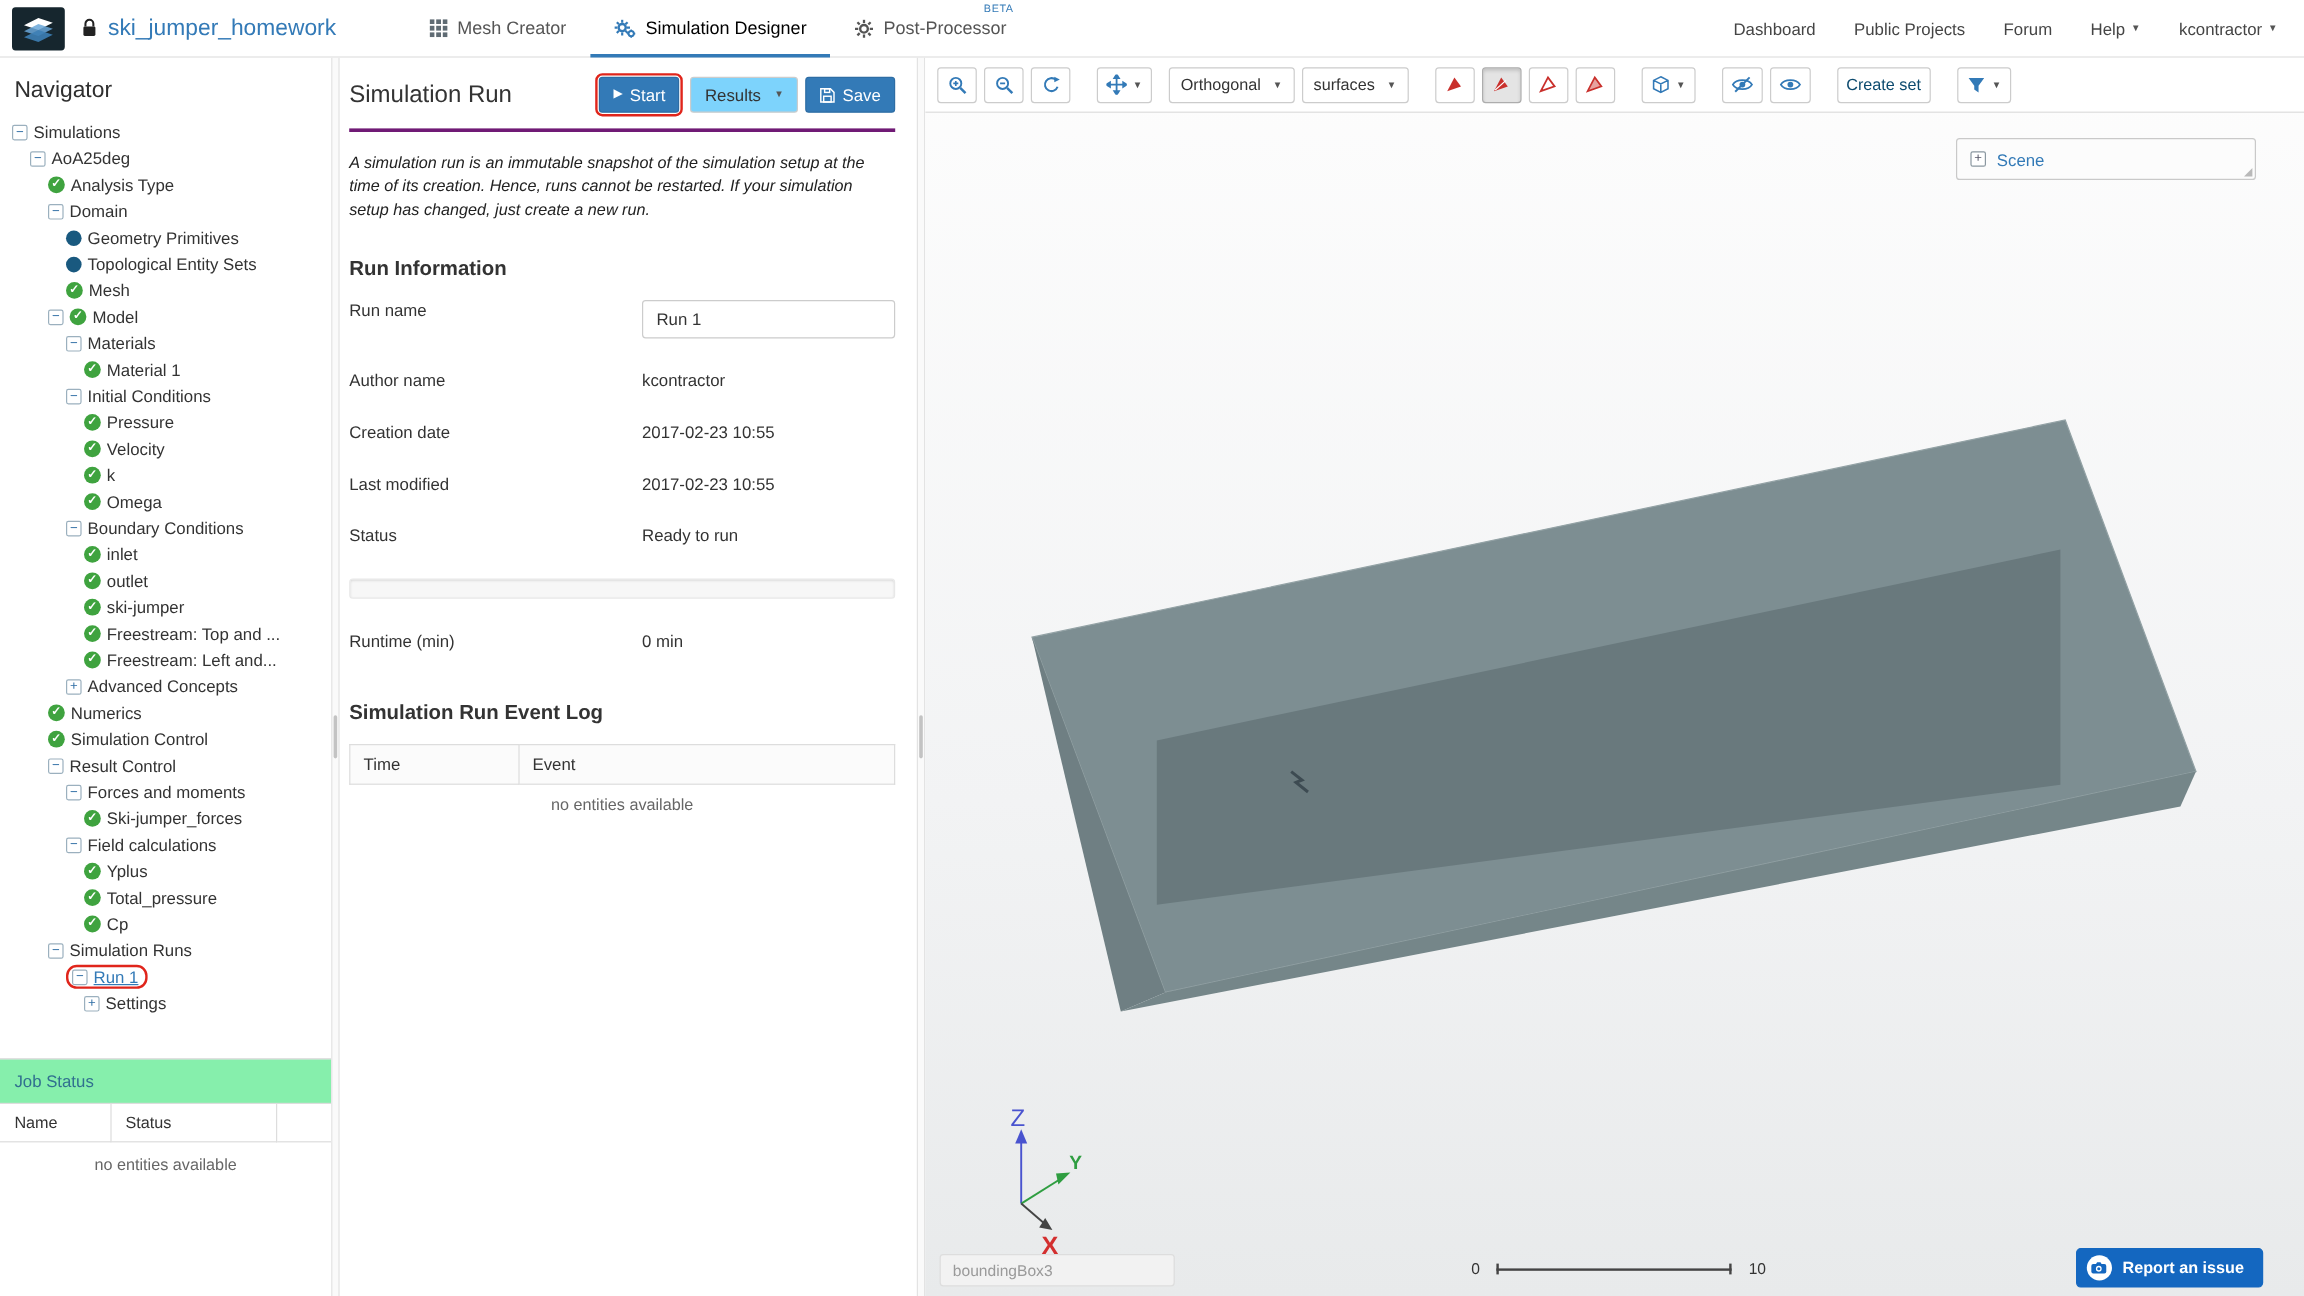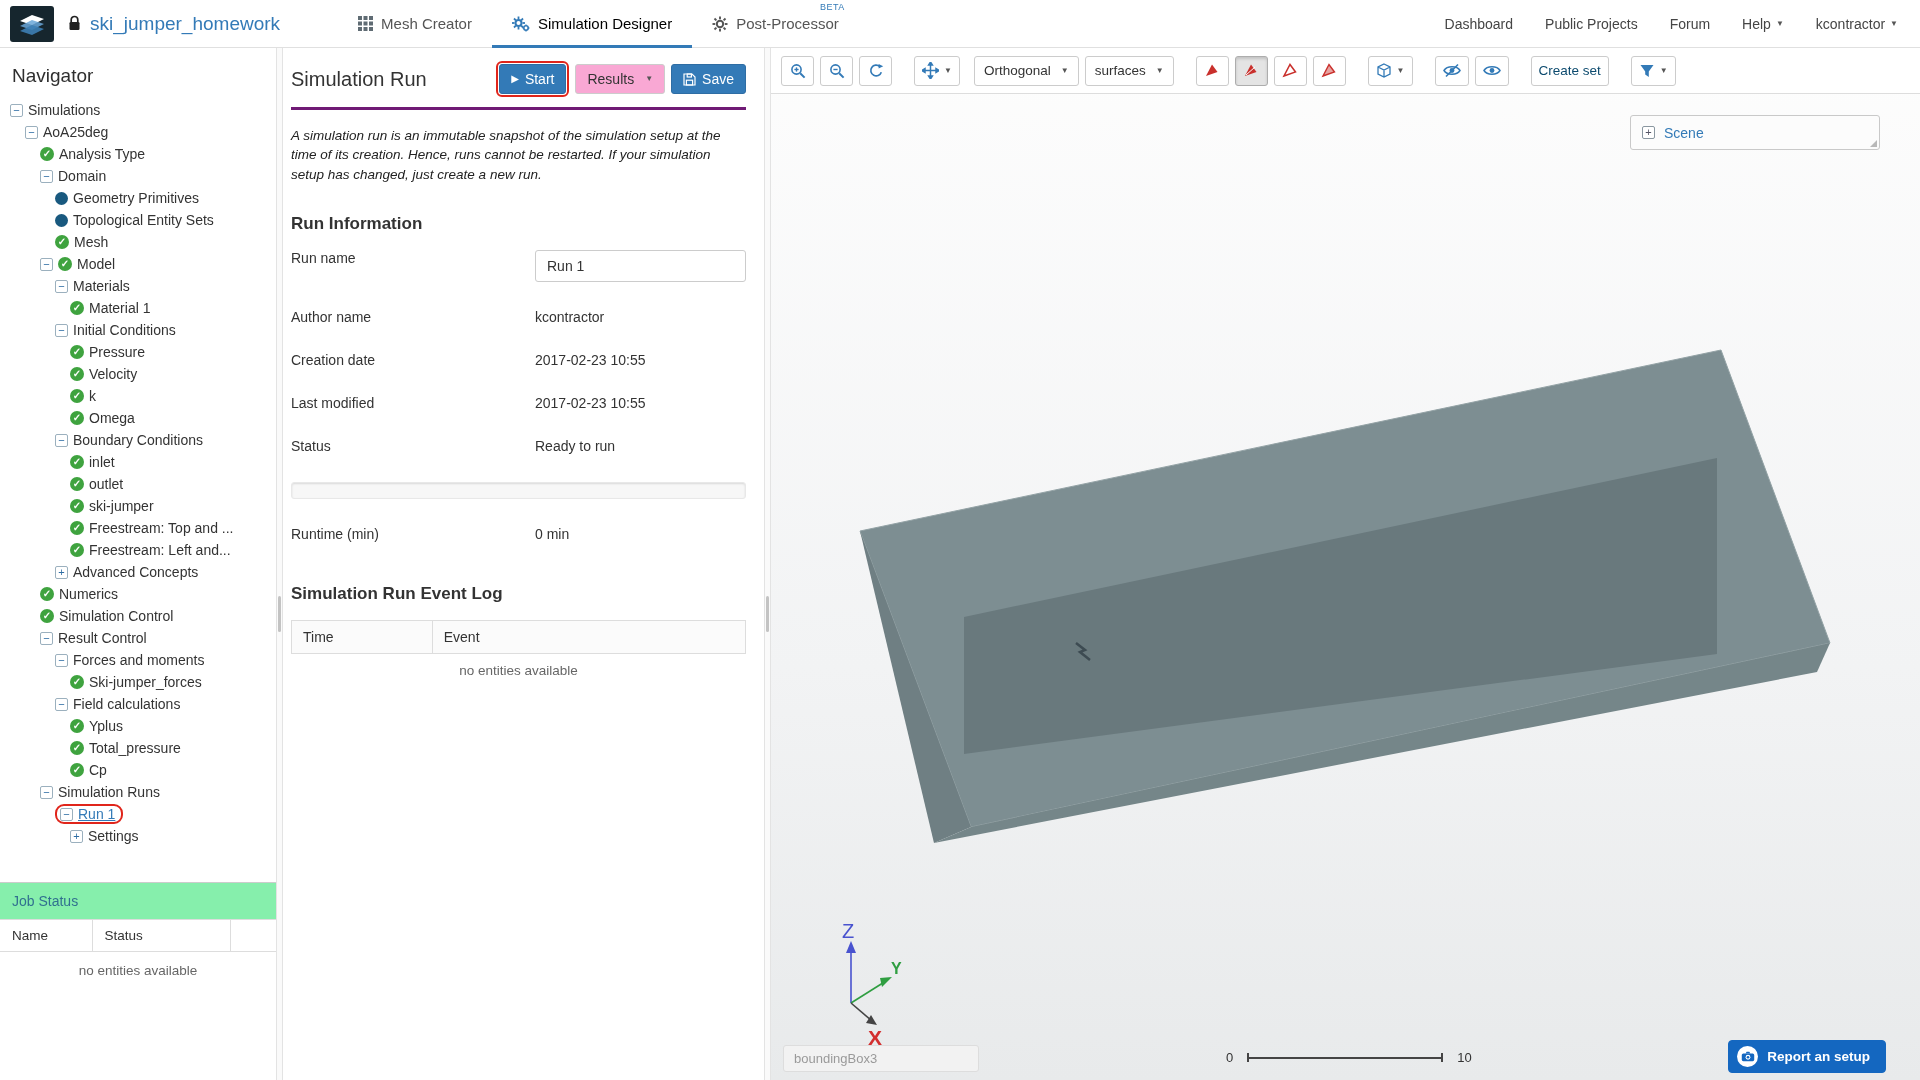--- a/index.html
+++ b/index.html
@@ -56,21 +56,21 @@
 
   
   .run-panel { width:481px; flex:none; padding:0 18px 0 8px; overflow:hidden; background:#fff; }
   .rp-header { display:flex; align-items:center; justify-content:space-between; padding-top:13px;
     padding-bottom:10px; border-bottom:3px solid #701a75; }
   .rp-title { font-size:20px; color:#333; }
   .rp-buttons { display:flex; align-items:center; gap:6px; }
   .btn { font-size:14px; border-radius:3px; padding:5px 11px; border:1px solid transparent;
     display:inline-flex; align-items:center; gap:6px; cursor:pointer; font-family:inherit; line-height:1.3; }
   .btn-primary { background:#337ab7; border-color:#2e6da4; color:#fff; }
-  .btn-default { background:#f9a8d4; border-color:#ccc; color:#333; }
+  .btn-default { background:#7dd3fc; border-color:#ccc; color:#333; }
   .start-annotation { border:2px solid #e0251b; border-radius:6px; padding:1px; display:inline-flex; }
   .play-glyph { font-size:10px; line-height:1; }
   .rp-desc { font-style:italic; font-size:13.5px; line-height:1.42; margin-top:16px; color:#222; }
   .rp-section-title { font-size:17px; font-weight:bold; margin-top:30px; color:#333; }
   .info-row { display:flex; margin-top:27px; }
   .info-row.first { margin-top:16px; }
   .info-label { width:244px; flex:none; font-size:14px; }
   .info-value { font-size:14px; }
   .text-input { width:211px; height:32px; border:1px solid #ccc; border-radius:3px; padding:0 11px;
     font-size:14px; color:#333; font-family:inherit; background:#fff; }
@@ -670,16 +670,16 @@
 
     <button class="report-btn">
       <span class="cam-circle">
         <svg width="14" height="11" viewBox="0 0 18 14">
           <rect x="1" y="3" width="16" height="10" rx="2" fill="#1467c0"></rect>
           <path d="M6,3 L7.2,1 H10.8 L12,3 Z" fill="#1467c0"></path>
           <circle cx="9" cy="8" r="3.1" fill="#fff"></circle>
           <circle cx="9" cy="8" r="1.7" fill="#1467c0"></circle>
         </svg>
       </span>
-      <span>Report an setup</span>
+      <span>Report an issue</span>
     </button>
   </section>
 </div>
 
 </body></html>

